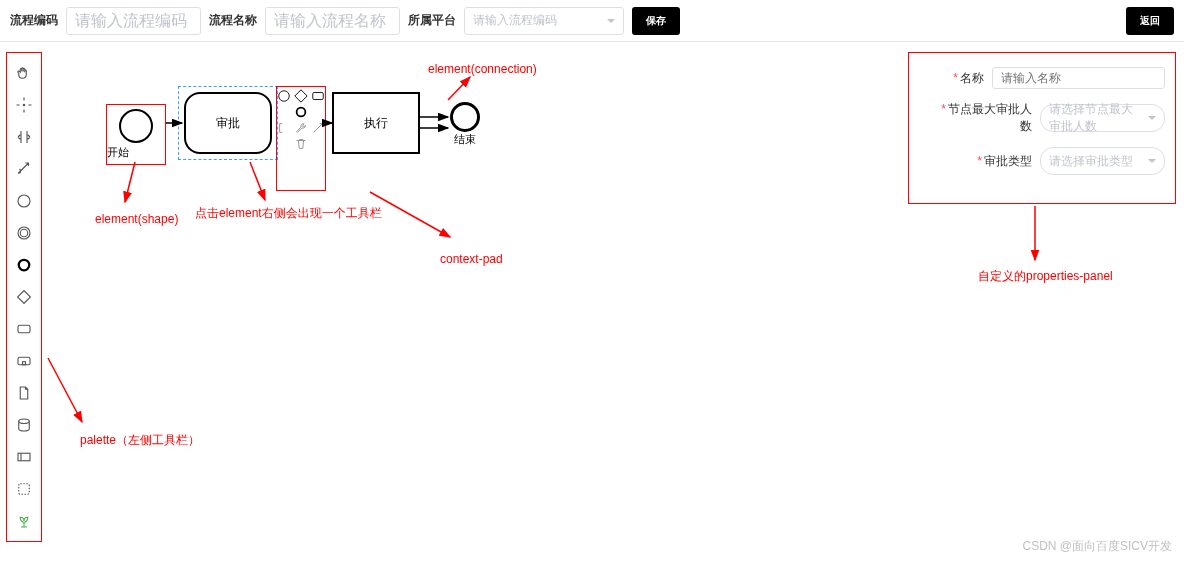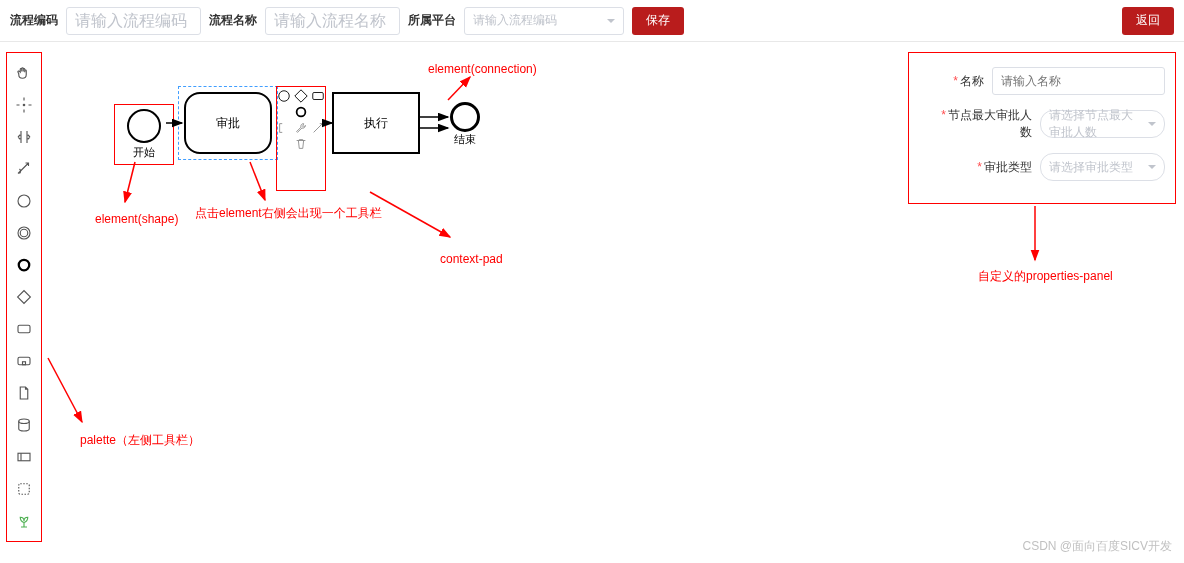--- a/index.html
+++ b/index.html
@@ -5,32 +5,32 @@
 * { box-sizing: border-box; margin: 0; padding: 0; }
 body { font-family: "Microsoft YaHei", Arial, sans-serif; font-size: 12px; background: #fff; width: 1184px; height: 563px; position: relative; overflow: hidden; }
 
 
 .header { height: 42px; border-bottom: 1px solid #e8e8e8; display: flex; align-items: center; padding: 0 10px; gap: 8px; }
 .header-label { font-size: 12px; color: #333; font-weight: bold; white-space: nowrap; }
 .header-input { height: 28px; border: 1px solid #dcdfe6; border-radius: 3px; padding: 0 8px; font-size: 16px; color: #606266; width: 135px; outline: none; }
 .header-input::placeholder { color: #c0c4cc; }
 .header-select { height: 28px; border: 1px solid #dcdfe6; border-radius: 3px; padding: 0 24px 0 8px; font-size: 12px; color: #c0c4cc; width: 160px; outline: none; position: relative; cursor: pointer; display: flex; align-items: center; }
 .header-select::after { content: ""; position: absolute; right: 8px; top: 11px; border: 4px solid transparent; border-top-color: #c0c4cc; }
-.btn-primary { background: #b91c1c; color: #fff; border: none; border-radius: 3px; height: 28px; padding: 0 14px; font-size: 12px; cursor: pointer; }
+.btn-primary { background: #000000; color: #fff; border: none; border-radius: 3px; height: 28px; padding: 0 14px; font-size: 10px; cursor: pointer; font-weight: bold; }
 .btn-back { margin-left: auto; }
 
 
 .palette { position: absolute; left: 6px; top: 52px; width: 36px; border: 1.5px solid #ff0000; display: flex; flex-direction: column; align-items: center; padding: 4px 0; gap: 0; }
 .palette-tool { width: 32px; height: 32px; display: flex; align-items: center; justify-content: center; cursor: pointer; }
 .palette-tool svg { width: 18px; height: 18px; }
 
 
 .canvas { position: absolute; left: 50px; top: 52px; right: 0; bottom: 0; }
 .node-start-box, .node-box, .context-pad-box { position: absolute; }
-.node-start-box { left: 56px; top: 52px; width: 60px; border: 1.5px solid #ff0000; text-align: center; padding: 2px 0 4px 0; margin-left: 8px; }
+.node-start-box { left: 56px; top: 52px; width: 60px; border: 1.5px solid #ff0000; padding: 2px 0 4px 0; }
 .start-circle { width: 34px; height: 34px; border: 2px solid #000; border-radius: 50%; margin: 2px auto 2px auto; }
 .node-label { font-size: 11px; color: #000; }
 
 .node-approve { position: absolute; left: 134px; top: 40px; width: 88px; height: 62px; border: 2px solid #000; border-radius: 16px; display: flex; align-items: center; justify-content: center; font-size: 12px; }
 .selection-box { position: absolute; left: 128px; top: 34px; width: 100px; height: 74px; border: 1px dashed #409eff; background: transparent; }
 
 .context-pad { position: absolute; left: 226px; top: 34px; width: 50px; height: 105px; border: 1.5px solid #ff0000; display: flex; flex-direction: column; align-items: center; padding: 2px; gap: 2px; }
 .cp-row { display: flex; gap: 3px; }
 .cp-icon { width: 14px; height: 14px; }
 
@@ -41,21 +41,21 @@
 
 
 .anno { position: absolute; color: #ff0000; font-size: 12px; }
 .arrow-svg { position: absolute; pointer-events: none; }
 
 
 .props-panel { position: absolute; right: 8px; top: 52px; width: 268px; height: 152px; border: 1.5px solid #ff0000; padding: 14px 10px; }
 .prop-row { display: flex; align-items: center; margin-bottom: 12px; margin-left: 21px; }
 .prop-label { width: 100px; text-align: right; font-size: 12px; color: #333; padding-right: 8px; }
 .prop-label .req { color: #ff4d4f; margin-right: 2px; }
-.prop-input { flex: 1; height: 28px; border: 1px solid #dcdfe6; border-radius: 3px; padding: 0 8px; font-size: 12px; color: #c0c4cc; outline: none; }
+.prop-input { flex: 1; height: 22px; border: 1px solid #dcdfe6; border-radius: 3px; padding: 0 8px; font-size: 12px; color: #c0c4cc; outline: none; }
 .prop-select { flex: 1; height: 28px; border: 1px solid #dcdfe6; border-radius: 13px; padding: 0 20px 0 8px; font-size: 12px; color: #c0c4cc; position: relative; cursor: pointer; display: flex; align-items: center; }
 .prop-select::after { content: ""; position: absolute; right: 8px; top: 11px; border: 4px solid transparent; border-top-color: #c0c4cc; }
 
 .watermark { position: absolute; right: 12px; bottom: 8px; font-size: 12px; color: rgba(150,150,150,0.6); }
 </style>
 </head>
 <body>
 
 <div class="header">
   <span class="header-label">流程编码</span>

